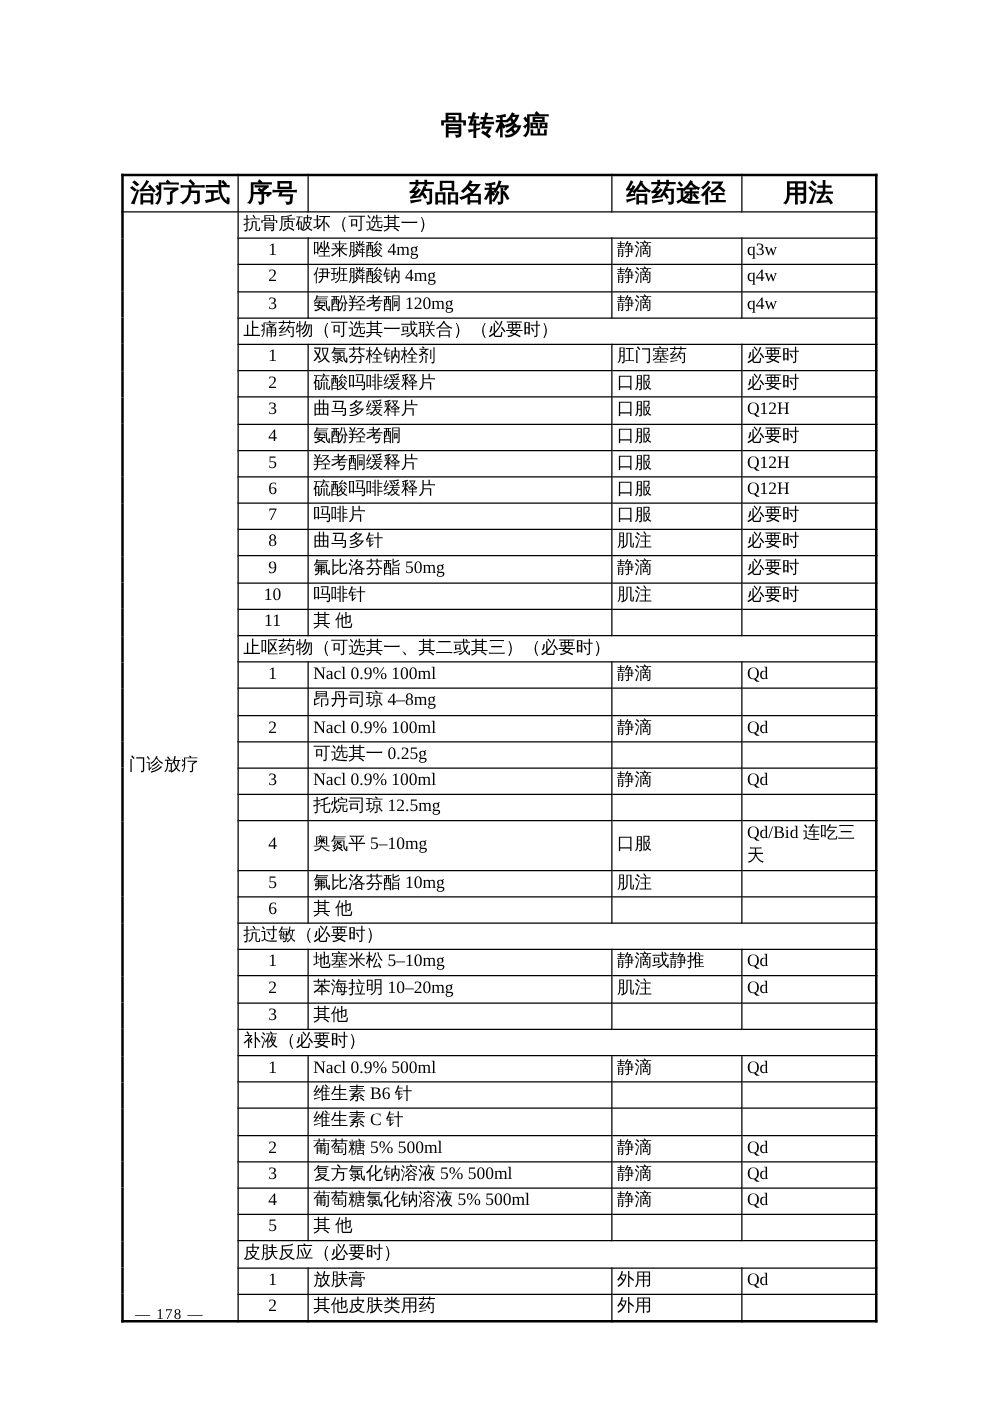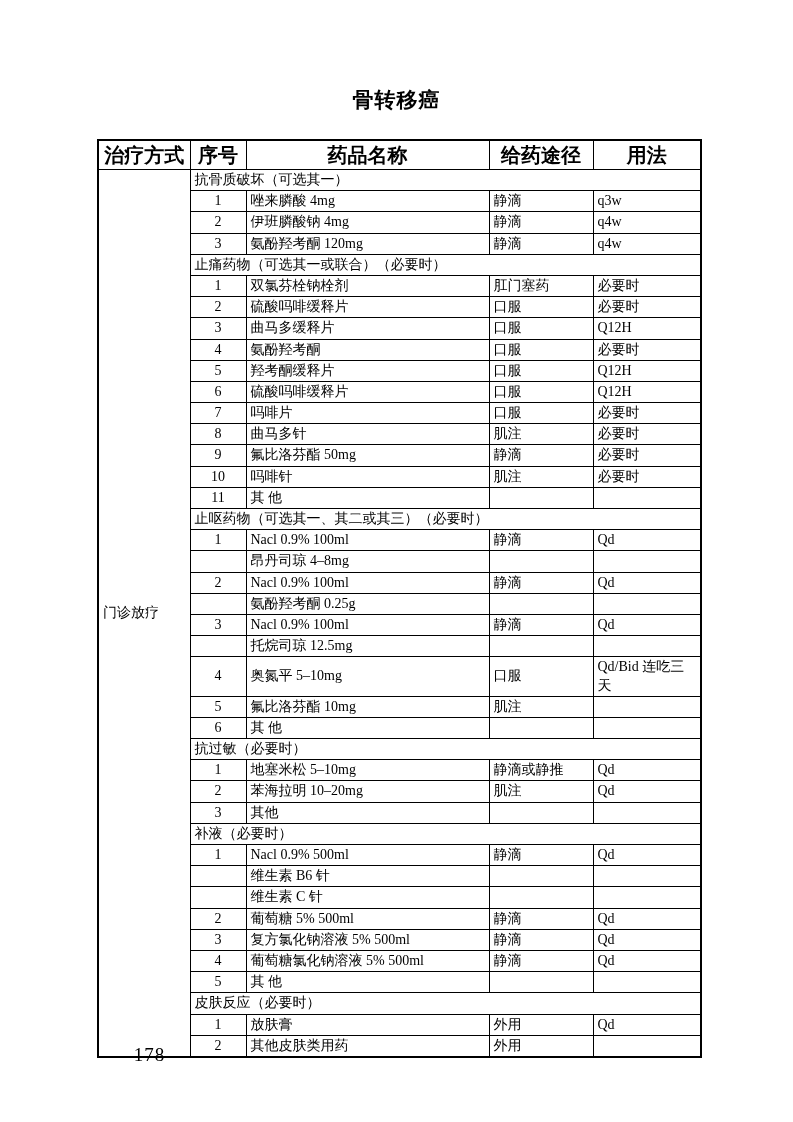--- a/index.html
+++ b/index.html
@@ -65,21 +65,21 @@
   .num-cell {
     text-align: center;
   }
   .drug-cell, .route-cell, .usage-cell {
     text-align: left;
   }
   .page-footer {
     position: absolute;
     top: 1044px;
     left: 108px;
-    font-size: 19px;
+    font-size: 12px;
     letter-spacing: 1px;
   }
 </style>
 </head>
 <body>
 
 <div class="page">
 
   <h1 class="doc-title">骨转移癌</h1>
 
@@ -208,21 +208,21 @@
     <td class="usage-cell"></td>
   </tr>
         <tr>
     <td class="num-cell">2</td>
     <td class="drug-cell">Nacl 0.9% 100ml</td>
     <td class="route-cell">静滴</td>
     <td class="usage-cell">Qd</td>
   </tr>
         <tr>
     <td class="num-cell"></td>
-    <td class="drug-cell">氨酚羟考酮 0.25g</td>
+    <td class="drug-cell">可选其一 0.25g</td>
     <td class="route-cell"></td>
     <td class="usage-cell"></td>
   </tr>
         <tr>
     <td class="num-cell">3</td>
     <td class="drug-cell">Nacl 0.9% 100ml</td>
     <td class="route-cell">静滴</td>
     <td class="usage-cell">Qd</td>
   </tr>
         <tr>

